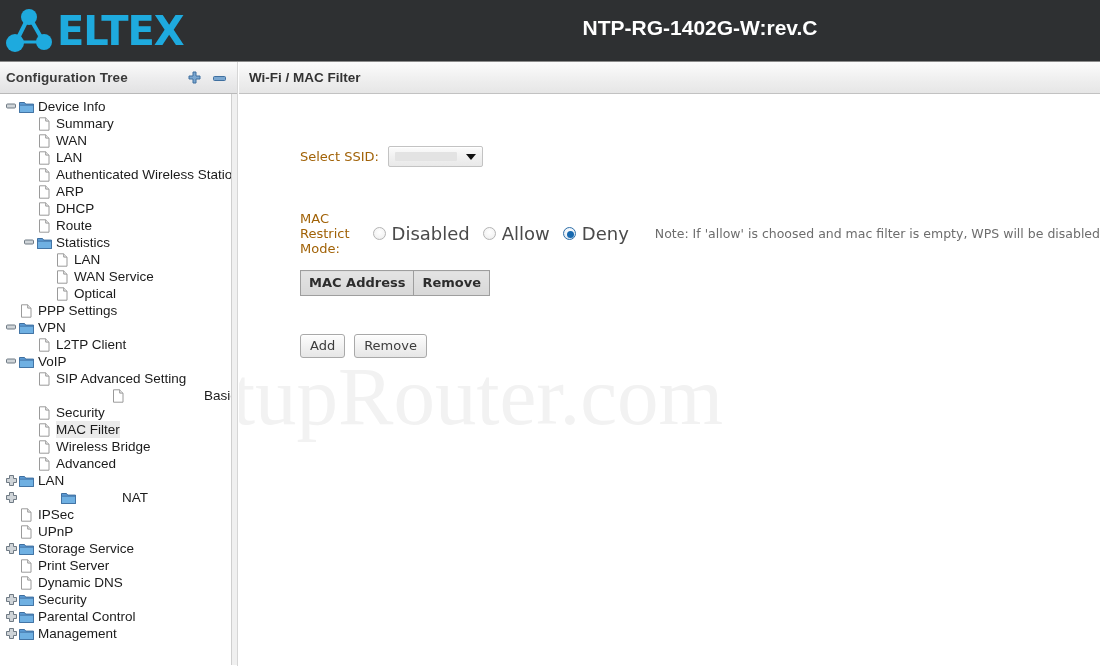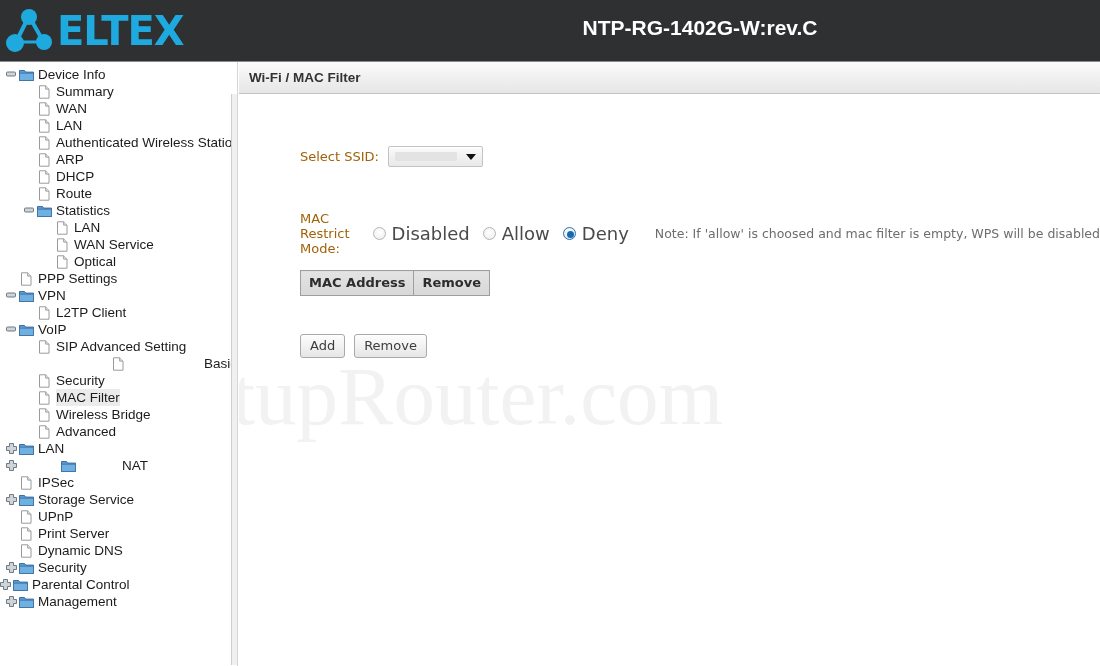--- a/index.html
+++ b/index.html
@@ -243,20 +243,31 @@
         <circle cx="11" cy="35" r="9"></circle>
         <circle cx="40" cy="34" r="8"></circle>
       </g>
     </svg>
     <span id="logo-text">ELTEX</span>
   </div>
   <div id="model-name">NTP-RG-1402G-W:rev.C</div>
 </div>
 
 <div id="sidebar">
+  <div id="sidebar-header">
+    <span id="sidebar-title">Configuration Tree</span>
+    <div id="sidebar-tools">
+      <svg class="tool-ico" viewBox="0 0 15 15">
+        <path d="M6 1 h3 v4 h4 v3 h-4 v4 h-3 v-4 h-4 v-3 h4 z" fill="#7ba7d0" stroke="#3f6f9f" stroke-width="1"></path>
+      </svg>
+      <svg class="tool-ico" viewBox="0 0 15 15">
+        <rect x="1.5" y="5.5" width="12" height="4" rx="1" fill="#7ba7d0" stroke="#3f6f9f" stroke-width="1"></rect>
+      </svg>
+    </div>
+  </div>
   <div id="tree">
       <div class="node" style="padding-left: 6px;">
         <span class="exp">
           <svg width="11" height="11" viewBox="0 0 11 11">
             <rect x="0.5" y="3" width="9" height="4" rx="1" fill="#cfd4d8" stroke="#6f7a84" stroke-width="1"></rect>
           </svg>
         </span>
         <span class="ico">
           <svg width="15" height="14" viewBox="0 0 15 14">
             <path d="M0.5 2.5 h5 l1.2 1.6 h7.8 v8.4 h-14 z" fill="#5b9bd5" stroke="#3f6f9f" stroke-width="1"></path>
@@ -519,20 +530,30 @@
         <span class="exp none"></span>
         <span class="ico">
           <svg width="15" height="14" viewBox="0 0 15 14">
             <path d="M2.5 0.8 h6.2 l3.3 3.3 v9.1 h-9.5 z" fill="#ffffff" stroke="#9a9a9a" stroke-width="1"></path>
             <path d="M8.7 0.8 v3.3 h3.3" fill="#e9e9e9" stroke="#9a9a9a" stroke-width="1"></path>
           </svg>
         </span>
         <span class="lbl">IPSec</span>
       </div>
       <div class="node" style="padding-left: 6px;">
+        <span class="exp none"></span>
+        <span class="ico">
+          <svg width="15" height="14" viewBox="0 0 15 14">
+            <path d="M2.5 0.8 h6.2 l3.3 3.3 v9.1 h-9.5 z" fill="#ffffff" stroke="#9a9a9a" stroke-width="1"></path>
+            <path d="M8.7 0.8 v3.3 h3.3" fill="#e9e9e9" stroke="#9a9a9a" stroke-width="1"></path>
+          </svg>
+        </span>
+        <span class="lbl">UPnP</span>
+      </div>
+      <div class="node" style="padding-left: 6px;">
         <span class="exp">
           <svg width="11" height="11" viewBox="0 0 11 11">
             <path d="M3.5 0.5 h4 v3 h3 v4 h-3 v3 h-4 v-3 h-3 v-4 h3 z" fill="#cfd4d8" stroke="#6f7a84" stroke-width="1"></path>
           </svg>
         </span>
         <span class="ico">
           <svg width="15" height="14" viewBox="0 0 15 14">
             <path d="M0.5 2.5 h5 l1.2 1.6 h7.8 v8.4 h-14 z" fill="#5b9bd5" stroke="#3f6f9f" stroke-width="1"></path>
             <path d="M0.5 5.2 h14 v7.3 h-14 z" fill="#6fb0e2" stroke="#3f6f9f" stroke-width="0.8"></path>
           </svg>
@@ -540,30 +561,20 @@
         <span class="lbl">Storage Service</span>
       </div>
       <div class="node" style="padding-left: 6px;">
         <span class="exp none"></span>
         <span class="ico">
           <svg width="15" height="14" viewBox="0 0 15 14">
             <path d="M2.5 0.8 h6.2 l3.3 3.3 v9.1 h-9.5 z" fill="#ffffff" stroke="#9a9a9a" stroke-width="1"></path>
             <path d="M8.7 0.8 v3.3 h3.3" fill="#e9e9e9" stroke="#9a9a9a" stroke-width="1"></path>
           </svg>
         </span>
-        <span class="lbl">UPnP</span>
-      </div>
-      <div class="node" style="padding-left: 6px;">
-        <span class="exp none"></span>
-        <span class="ico">
-          <svg width="15" height="14" viewBox="0 0 15 14">
-            <path d="M2.5 0.8 h6.2 l3.3 3.3 v9.1 h-9.5 z" fill="#ffffff" stroke="#9a9a9a" stroke-width="1"></path>
-            <path d="M8.7 0.8 v3.3 h3.3" fill="#e9e9e9" stroke="#9a9a9a" stroke-width="1"></path>
-          </svg>
-        </span>
         <span class="lbl">Print Server</span>
       </div>
       <div class="node" style="padding-left: 6px;">
         <span class="exp none"></span>
         <span class="ico">
           <svg width="15" height="14" viewBox="0 0 15 14">
             <path d="M2.5 0.8 h6.2 l3.3 3.3 v9.1 h-9.5 z" fill="#ffffff" stroke="#9a9a9a" stroke-width="1"></path>
             <path d="M8.7 0.8 v3.3 h3.3" fill="#e9e9e9" stroke="#9a9a9a" stroke-width="1"></path>
           </svg>
         </span>
@@ -576,21 +587,21 @@
           </svg>
         </span>
         <span class="ico">
           <svg width="15" height="14" viewBox="0 0 15 14">
             <path d="M0.5 2.5 h5 l1.2 1.6 h7.8 v8.4 h-14 z" fill="#5b9bd5" stroke="#3f6f9f" stroke-width="1"></path>
             <path d="M0.5 5.2 h14 v7.3 h-14 z" fill="#6fb0e2" stroke="#3f6f9f" stroke-width="0.8"></path>
           </svg>
         </span>
         <span class="lbl">Security</span>
       </div>
-      <div class="node" style="">
+      <div class="node" style="padding-left: 6px;">
         <span class="exp">
           <svg width="11" height="11" viewBox="0 0 11 11">
             <path d="M3.5 0.5 h4 v3 h3 v4 h-3 v3 h-4 v-3 h-3 v-4 h3 z" fill="#cfd4d8" stroke="#6f7a84" stroke-width="1"></path>
           </svg>
         </span>
         <span class="ico">
           <svg width="15" height="14" viewBox="0 0 15 14">
             <path d="M0.5 2.5 h5 l1.2 1.6 h7.8 v8.4 h-14 z" fill="#5b9bd5" stroke="#3f6f9f" stroke-width="1"></path>
             <path d="M0.5 5.2 h14 v7.3 h-14 z" fill="#6fb0e2" stroke="#3f6f9f" stroke-width="0.8"></path>
           </svg>

